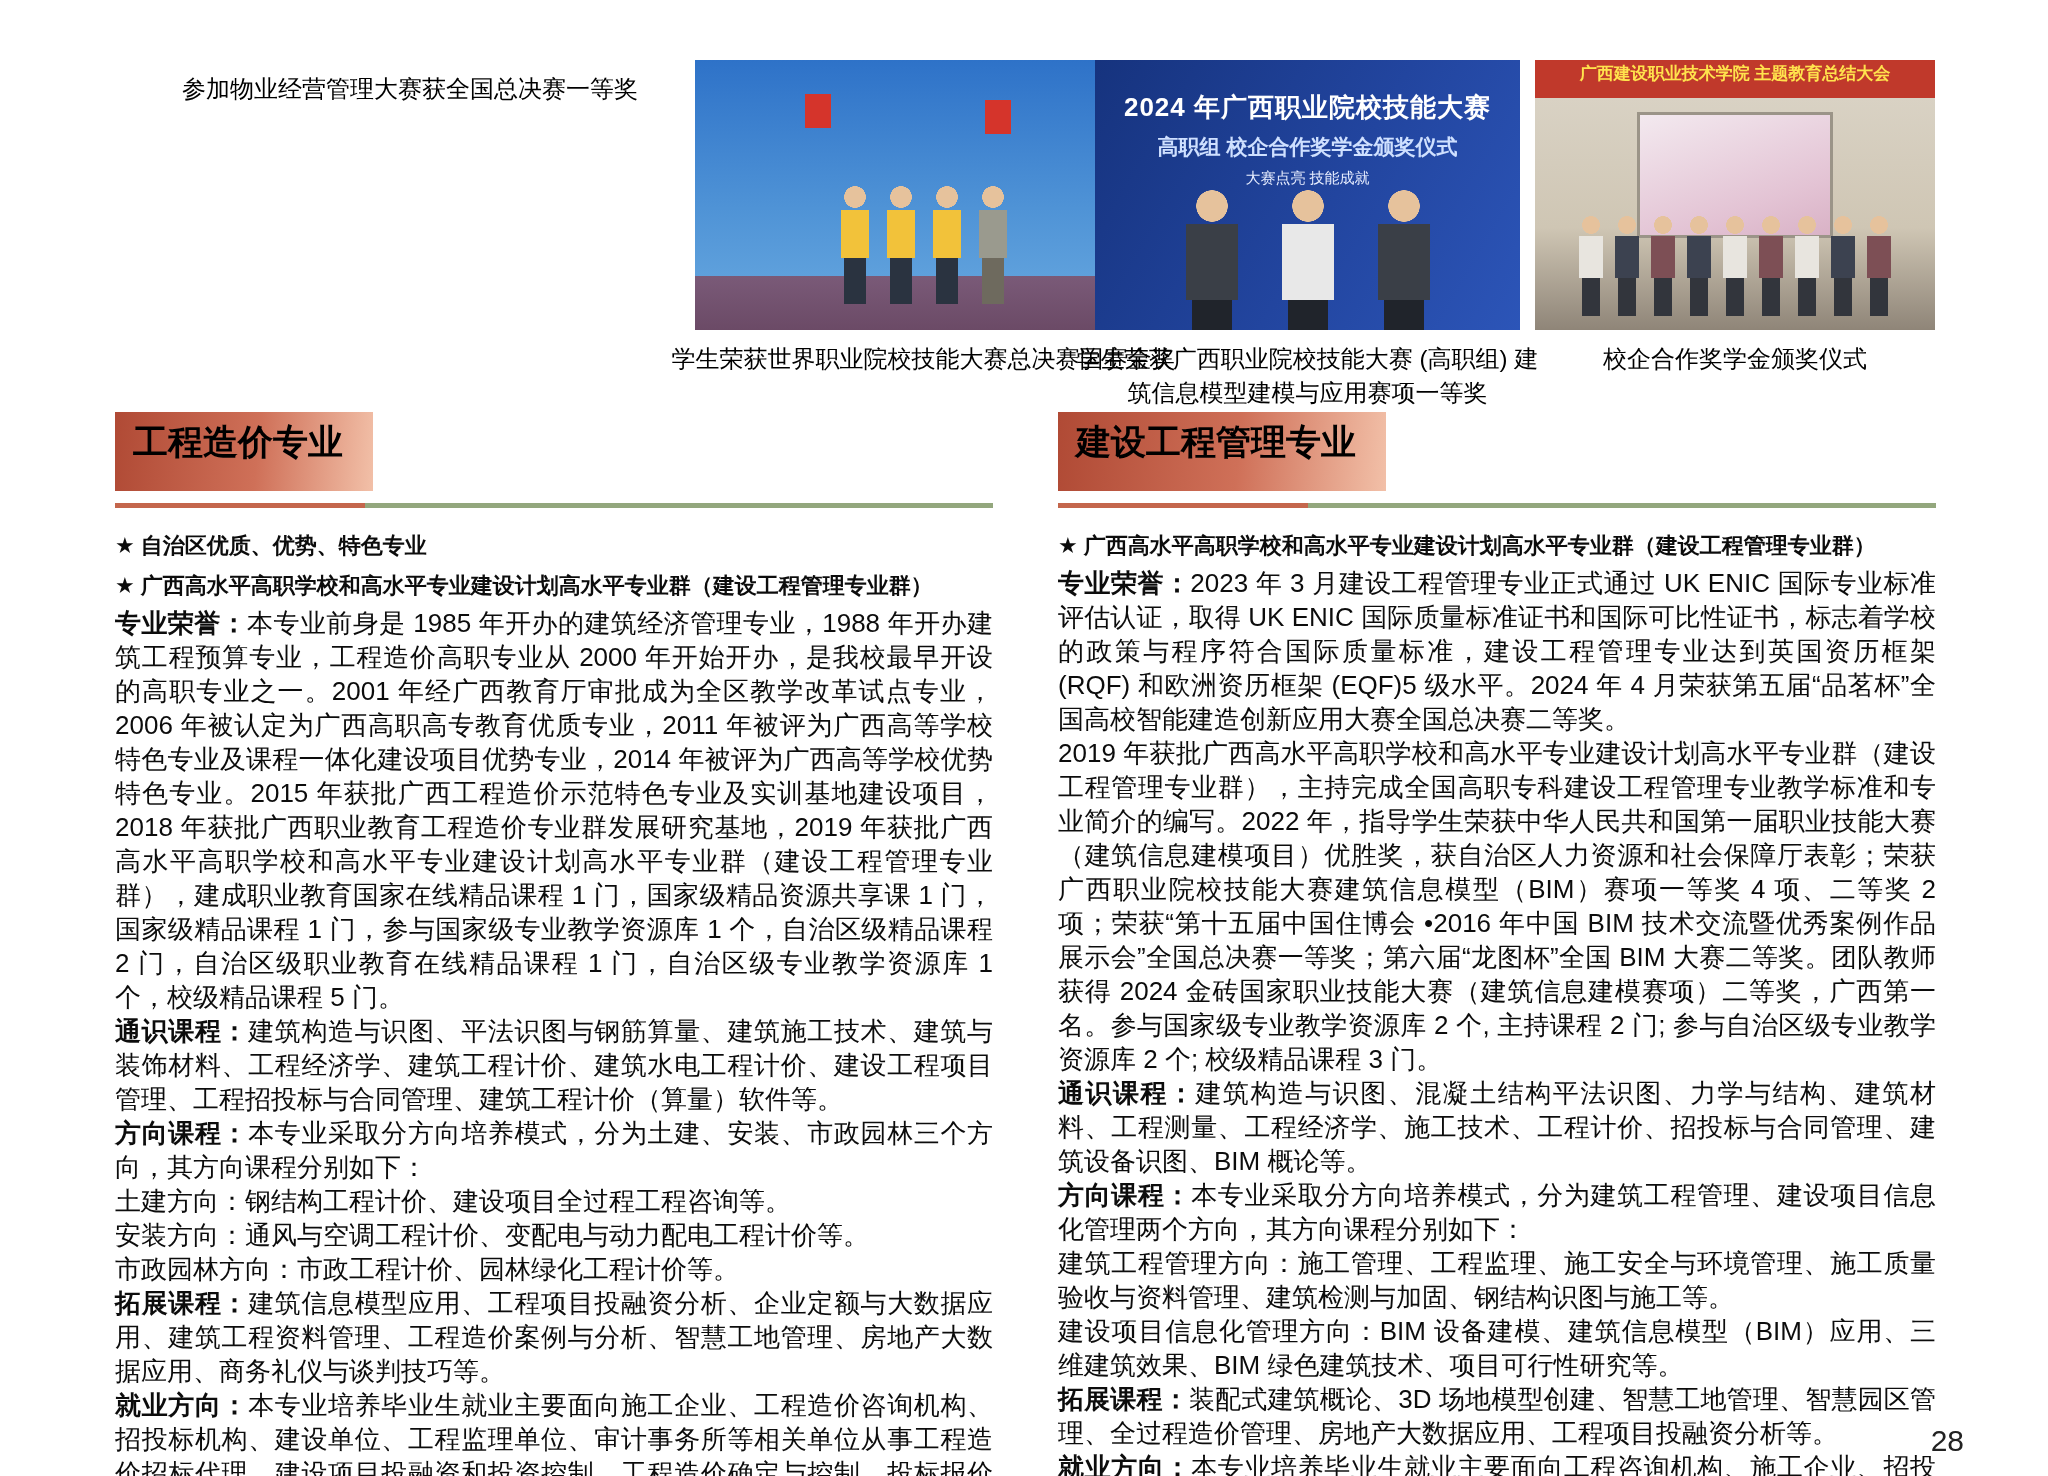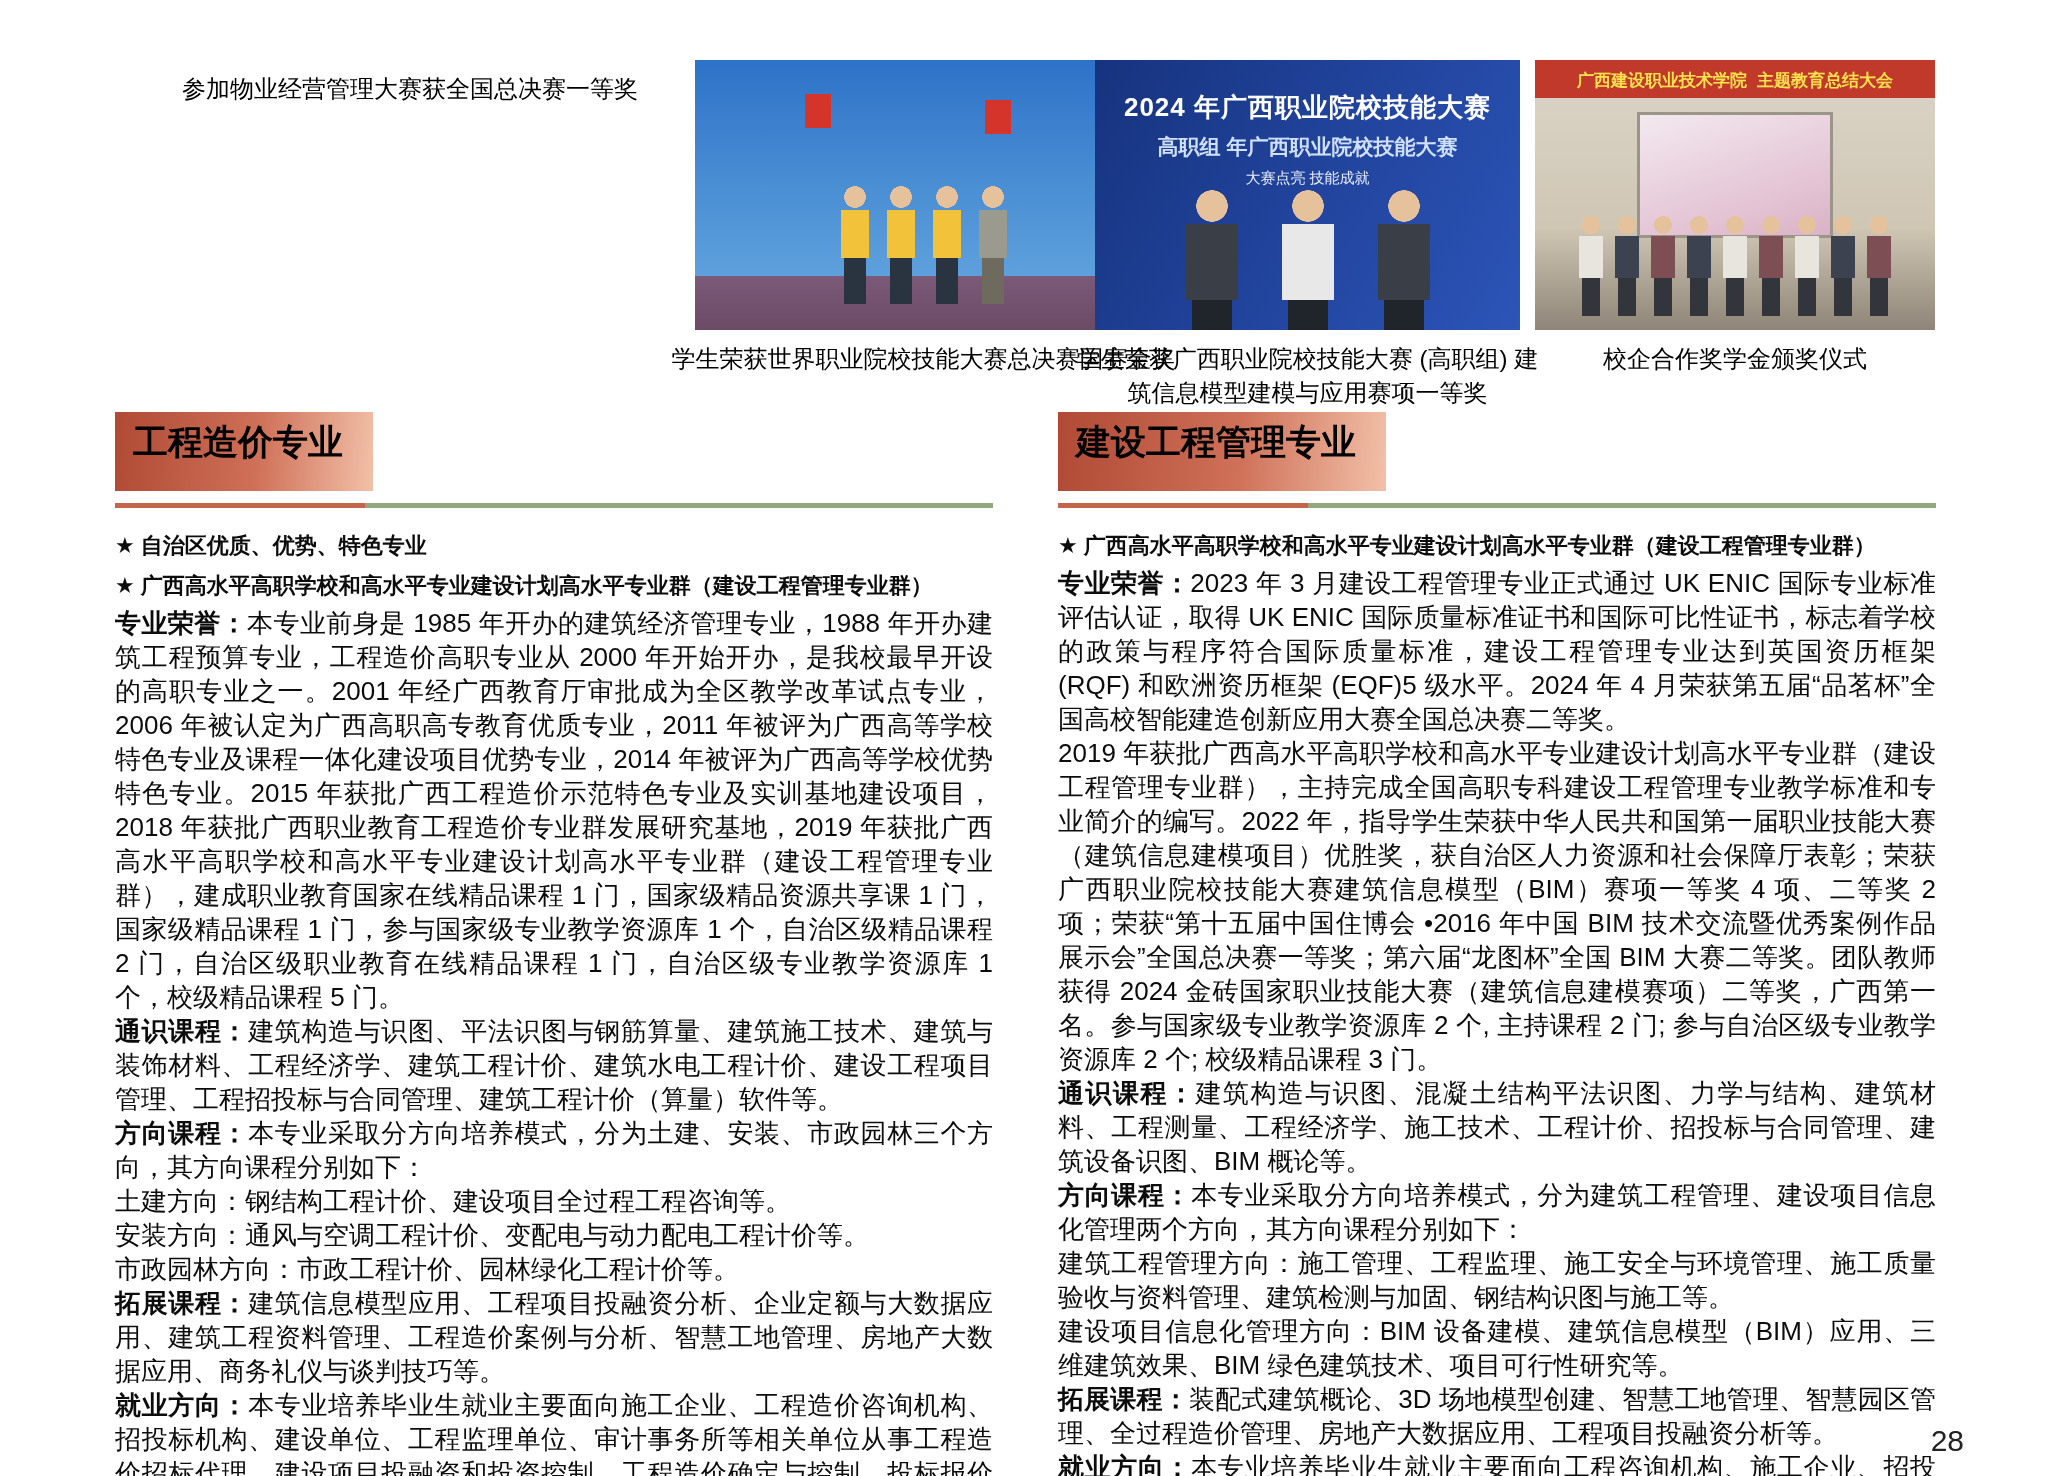--- a/index.html
+++ b/index.html
@@ -25,21 +25,21 @@
   .photo4 .ph::before{content:"";position:absolute;left:50%;top:52px;width:190px;height:120px;
     transform:translateX(-50%);background:linear-gradient(160deg,#f3e9ef,#e3c3d4 70%,#d9b2c6);border:3px solid #9b9488;}
 
   .overlay{position:absolute;left:0;right:0;top:0;text-align:center;}
   .ovl{white-space:nowrap;}
   .photo1 .ovl0{margin-top:14px;font-size:27px;font-weight:bold;color:#f7ef4e;text-shadow:1px 1px 2px #2a5a8a;}
   .photo1 .ovl1{margin-top:4px;font-size:22px;font-weight:bold;color:#f7ef4e;text-shadow:1px 1px 2px #2a5a8a;}
   .photo3 .ovl0{margin-top:30px;font-size:26px;font-weight:bold;color:#ffffff;letter-spacing:1px;}
   .photo3 .ovl1{margin-top:8px;font-size:21px;font-weight:bold;color:#cfe0ff;}
   .photo3 .ovl2{margin-top:8px;font-size:15px;color:#e8eeff;}
-  .photo4 .ovl0{margin-top:9px;font-size:17px;font-weight:bold;color:#ffe34d;font-family:Liberation Mono, monospace;}
+  .photo4 .ovl0{margin-top:2px;font-size:17px;font-weight:bold;color:#ffe34d;}
 
   .people{position:absolute;left:0;right:0;bottom:26px;display:flex;justify-content:center;gap:16px;}
   .person{display:block;width:30px;height:118px;
     background:
       radial-gradient(circle 11px at 50% 11px,var(--skin,#e6c29c) 97%,transparent 100%),
       linear-gradient(var(--shirt,#ffffff),var(--shirt,#ffffff)) no-repeat 50% 24px/28px 48px,
       linear-gradient(var(--pants,#23262e),var(--pants,#23262e)) no-repeat 50% 72px/22px 46px;}
   .photo1 .person{--shirt:#fbfbfb;--pants:#23262e;}
   .photo2 .person{--shirt:#f2c23a;--pants:#2a3340;}
   .photo2 .person:nth-child(4){--shirt:#9a9a8e;--pants:#6e6a5e;}
@@ -99,21 +99,21 @@
           <i class="person"></i>
         </div>
     </div>
     <figcaption class="caption">学生荣获世界职业院校技能大赛总决赛国赛金奖</figcaption>
   </figure>
 
   <figure class="photo photo3">
     <div class="ph">
       <div class="overlay">
           <div class="ovl ovl0">2024 年广西职业院校技能大赛</div>
-          <div class="ovl ovl1">高职组 年广西职业院校技能大赛</div>
+          <div class="ovl ovl1">高职组 校企合作奖学金颁奖仪式</div>
           <div class="ovl ovl2">大赛点亮 技能成就</div>
         </div>
       <div class="people">
           <i class="person"></i>
           <i class="person"></i>
           <i class="person"></i>
         </div>
     </div>
     <figcaption class="caption">学生荣获广西职业院校技能大赛 (高职组) 建筑信息模型建模与应用赛项一等奖</figcaption>
   </figure>

